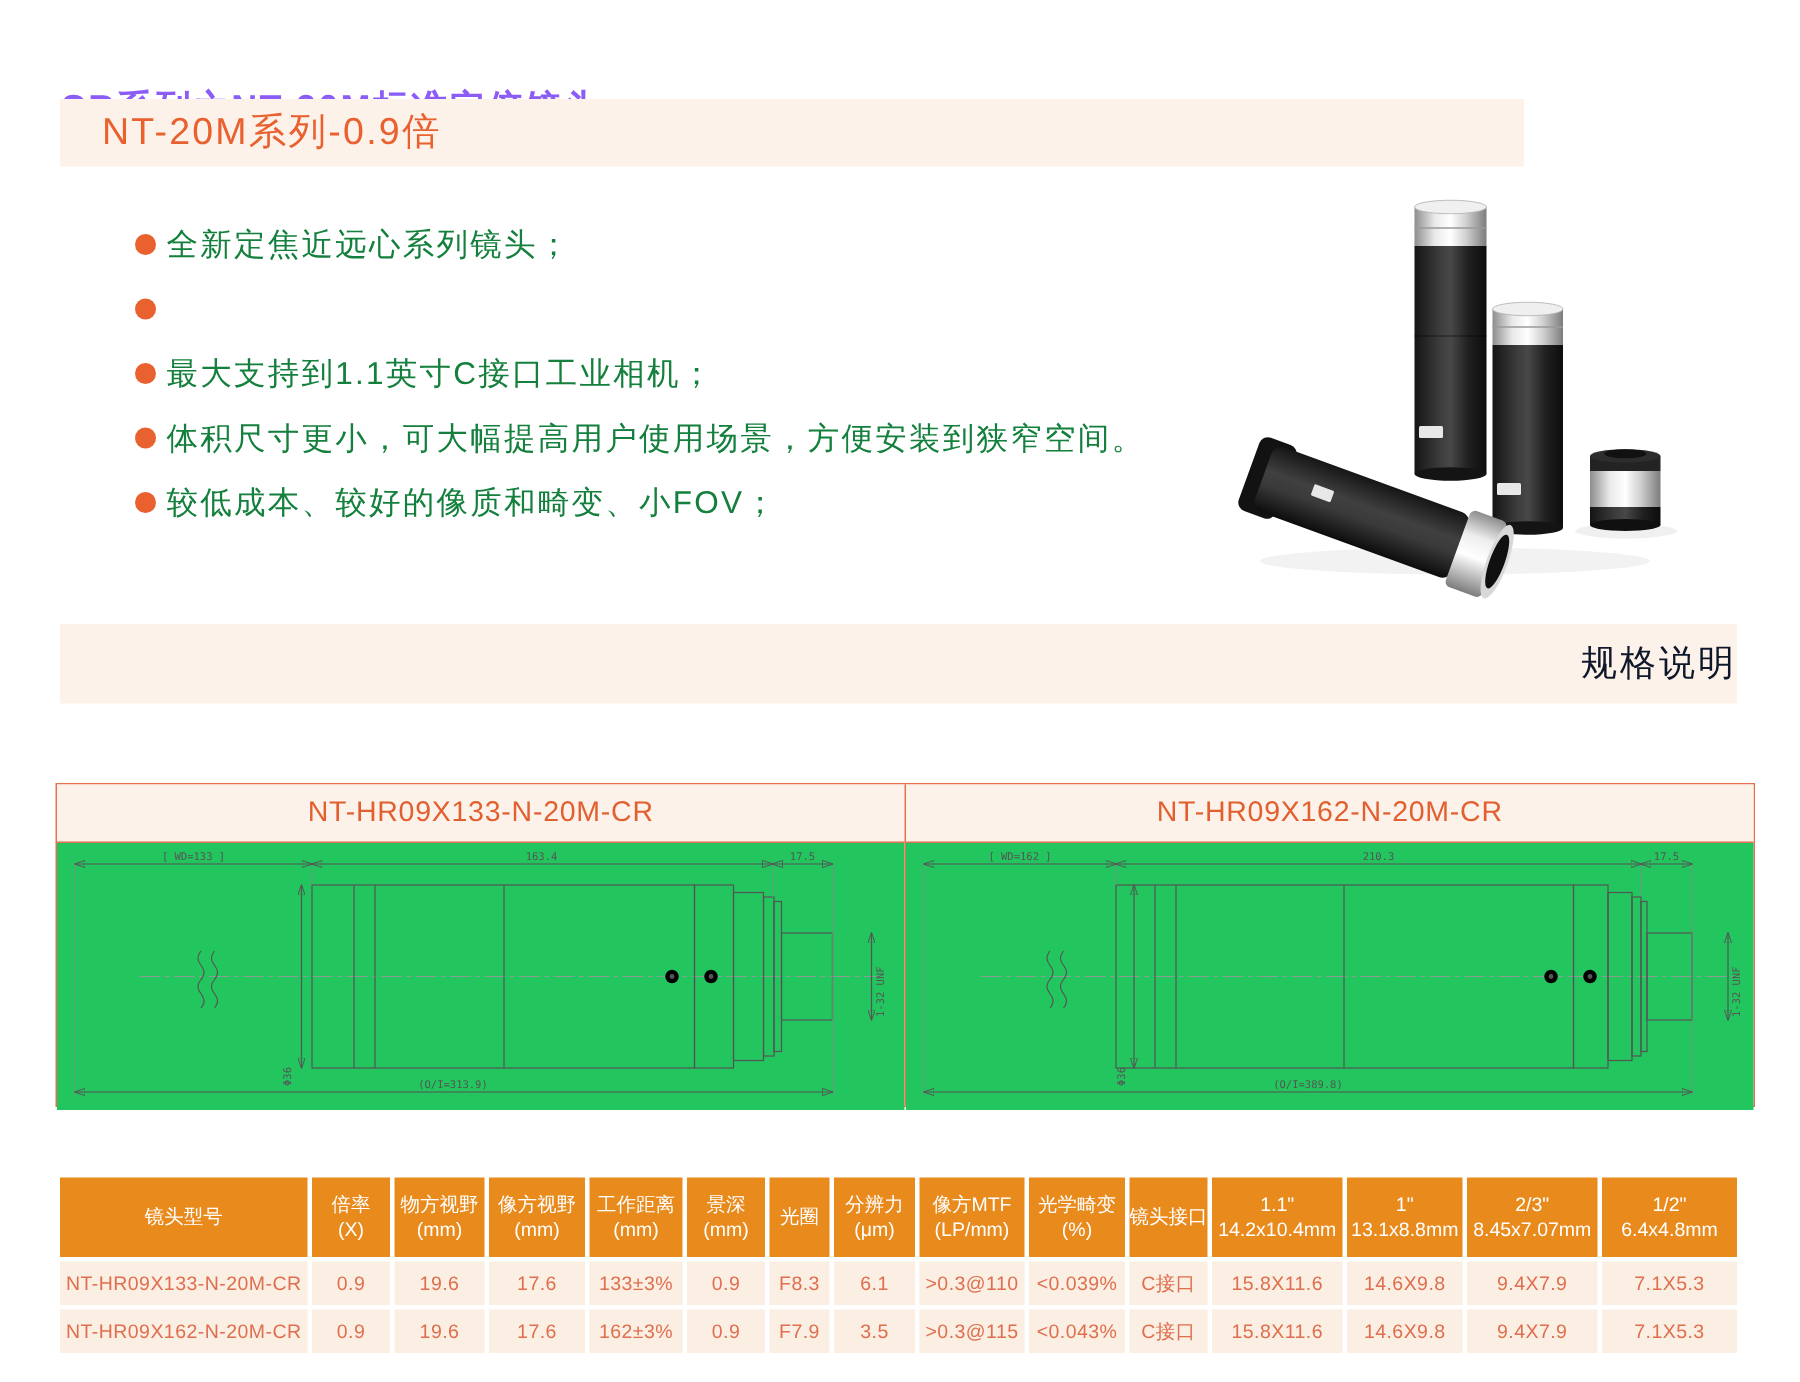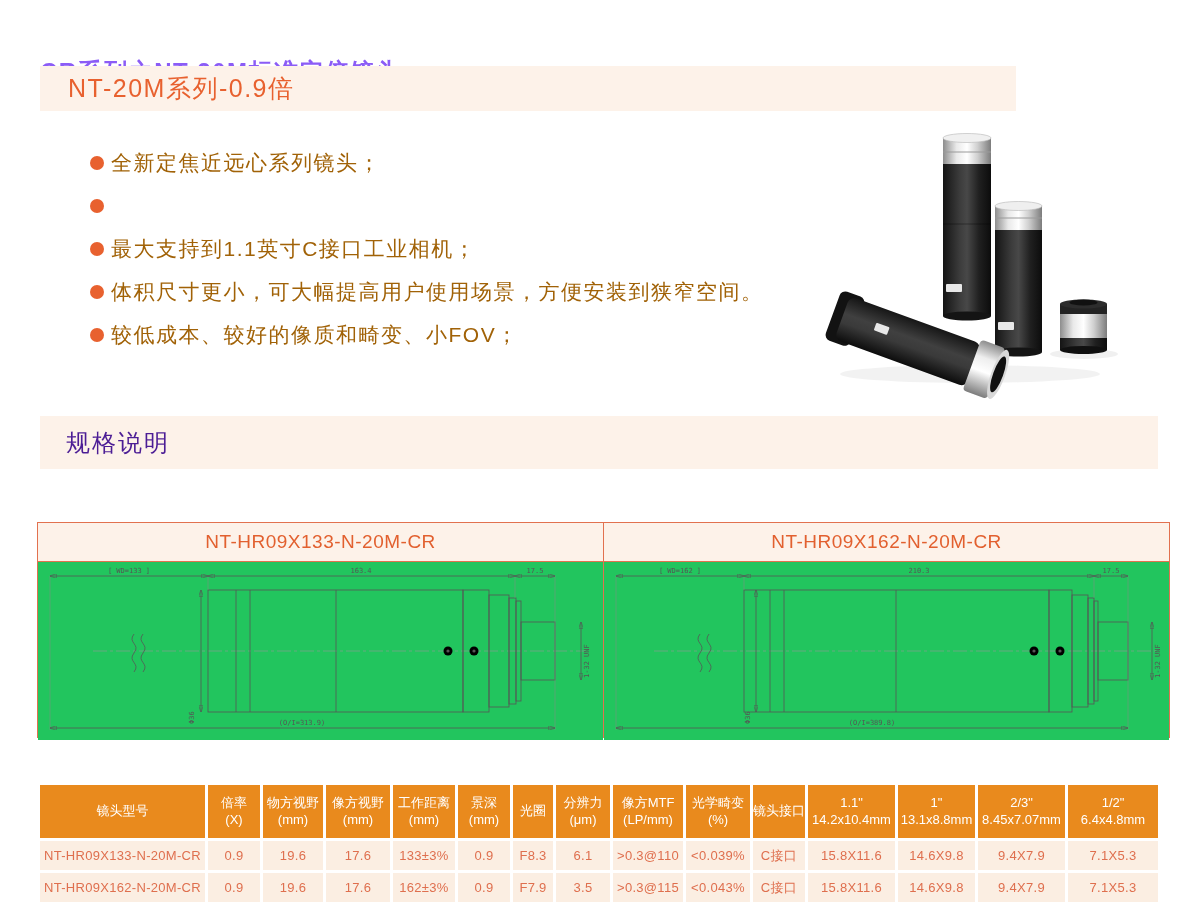--- a/index.html
+++ b/index.html
@@ -14,28 +14,28 @@
   }
   .subtitle-bar{
     position:absolute;left:40px;top:66px;width:976px;height:45px;background:#FDF2E9;
   }
   .subtitle-bar .subtitle-text{
     display:block;margin-left:28px;line-height:45px;font-size:25px;
     color:#E8612F;letter-spacing:1.5px;font-weight:500;
   }
   
   .features{position:absolute;left:90px;top:141px;list-style:none;margin:0;padding:0;}
-  .feat{display:flex;align-items:center;height:43px;font-size:21px;color:#a16207;letter-spacing:1.5px;}
+  .feat{display:flex;align-items:center;height:43px;font-size:21px;color:#15803d;letter-spacing:1.5px;}
   .feat .dot{width:14px;height:14px;border-radius:50%;background:#E8612F;margin-right:7px;flex:none;}
   
   .photo{position:absolute;left:810px;top:106px;width:390px;height:294px;}
   
   .section-bar{position:absolute;left:40px;top:416px;width:1118px;height:53px;background:#FDF2E9;}
   .section-bar .section-text{
-    display:block;margin-left:26px;line-height:53px;font-size:24px;color:#4c1d95;letter-spacing:2px;
+    display:block;margin-left:26px;line-height:53px;font-size:24px;color:#0f172a;letter-spacing:2px;text-align:right;
   }
   
   .drawings{
     position:absolute;left:37px;top:522px;width:1133px;height:216px;
     display:flex;border:1px solid #E2714F;box-sizing:border-box;background:#fff;
   }
   .panel{flex:1;display:flex;flex-direction:column;min-width:0;}
   .panel + .panel{border-left:1px solid #E2714F;}
   .panel-h{
     height:38px;flex:none;background:#FDF2E9;border-bottom:1px solid #E2714F;

